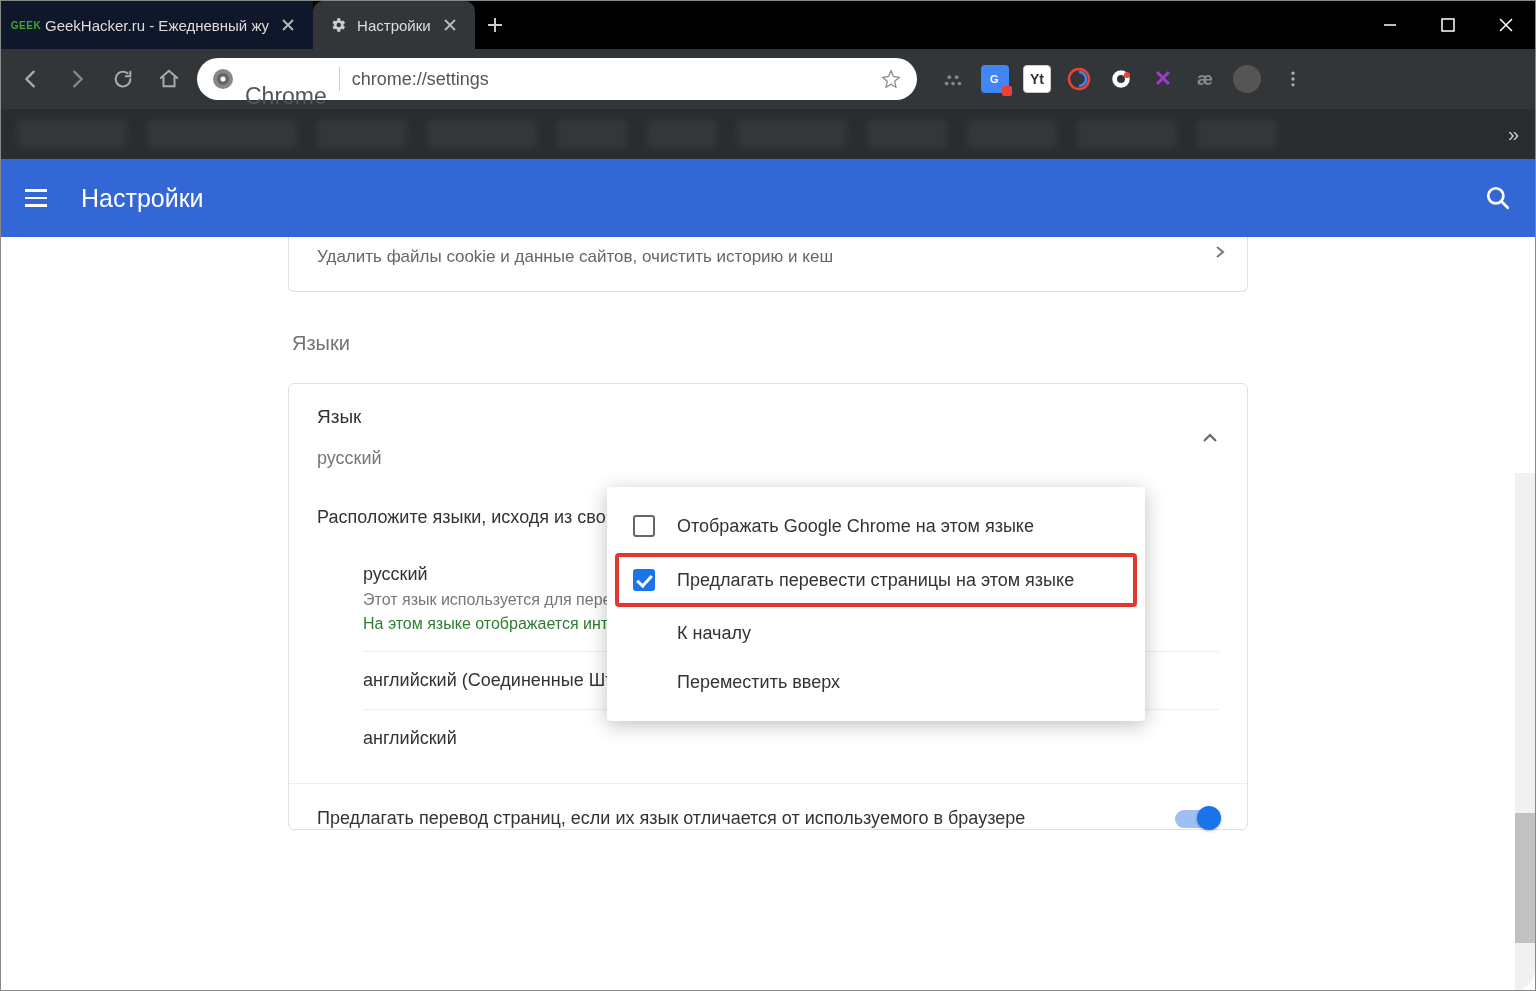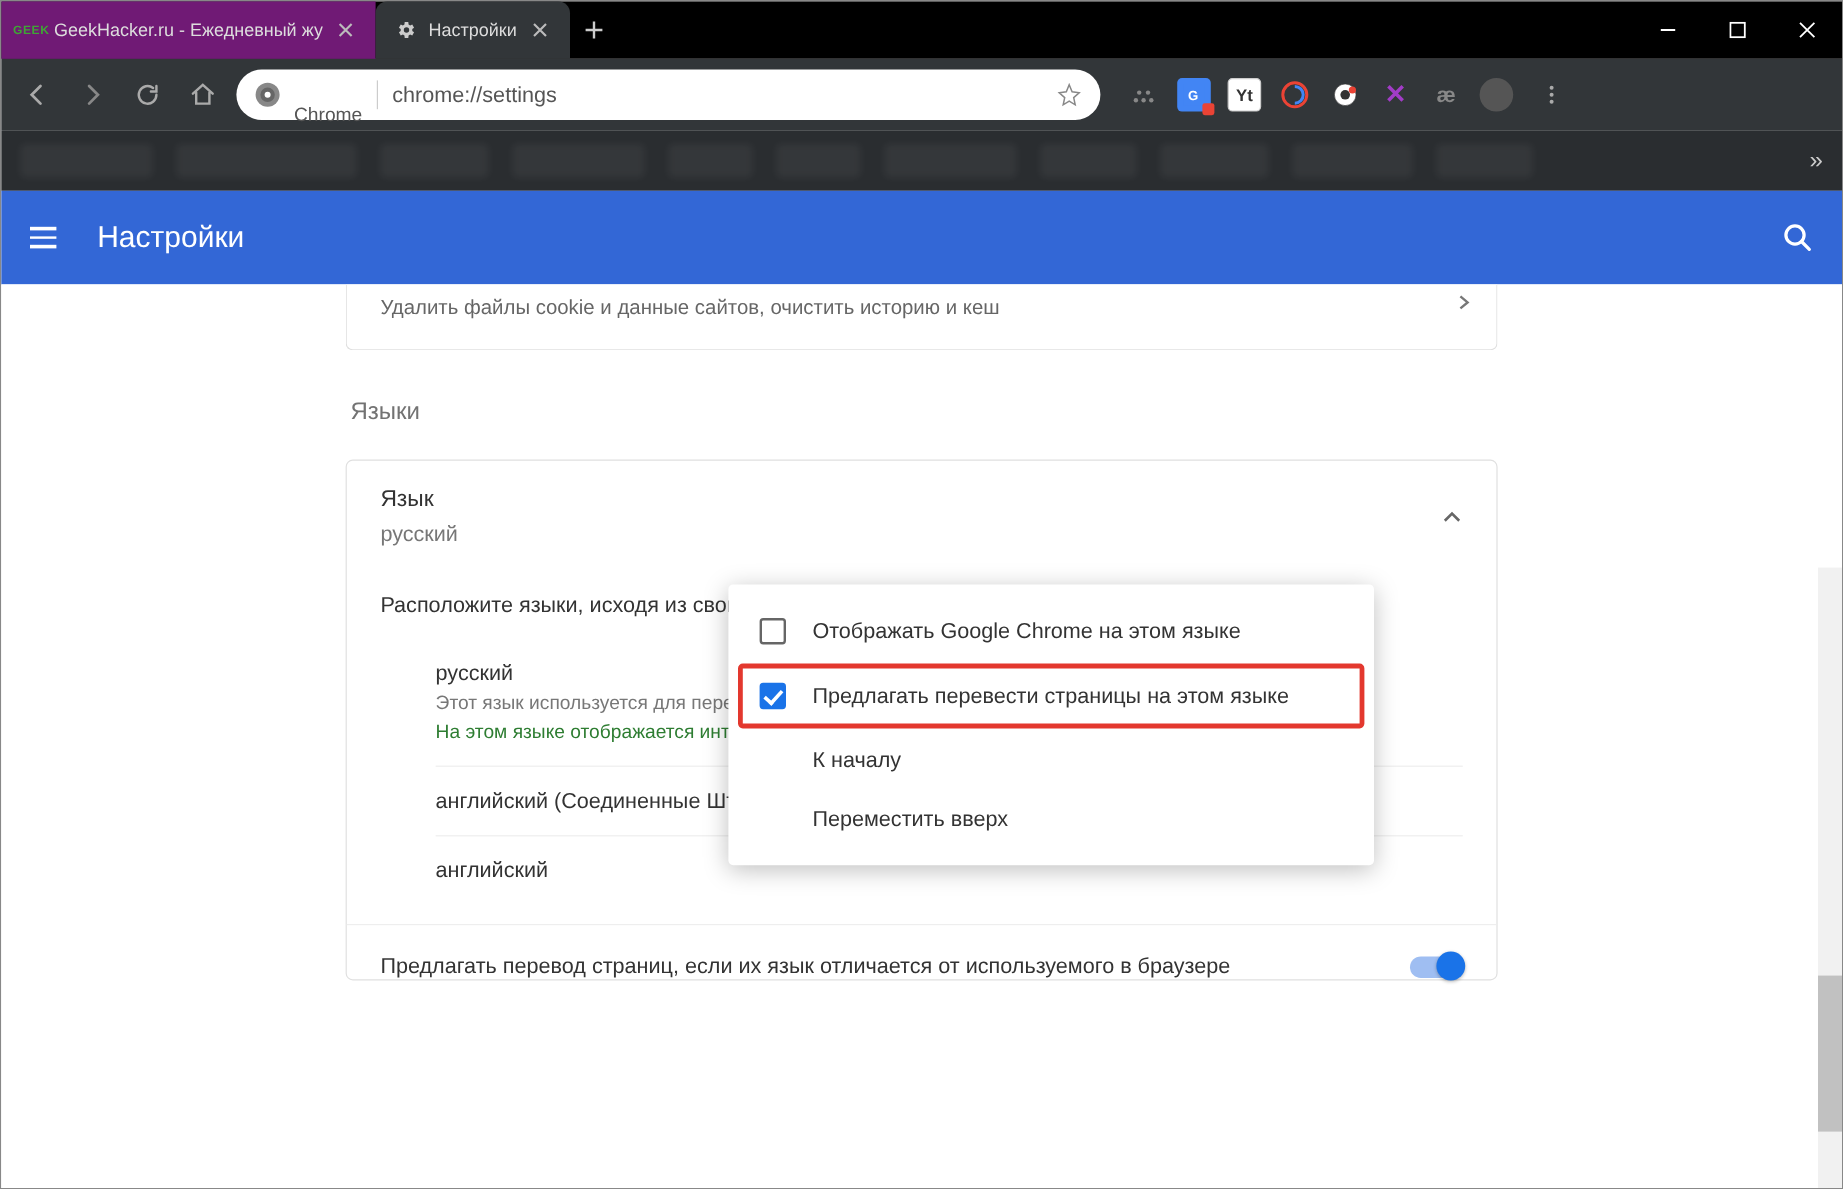--- a/index.html
+++ b/index.html
@@ -2,69 +2,69 @@
 <html><head>
 <meta charset="utf-8">
 <style>
 * { margin: 0; padding: 0; box-sizing: border-box; }
 body { font-family: "Segoe UI", Arial, sans-serif; background: #fff; width: 1536px; height: 991px; overflow: hidden; border: 1px solid #888; position: relative; }
 
 
 .titlebar { height: 48px; background: #000; display: flex; align-items: stretch; color: #fff; }
 .tabs-row { display: flex; align-items: stretch; flex: 1; }
 .tab { display: flex; align-items: center; gap: 10px; padding: 0 16px; height: 48px; max-width: 320px; font-size: 15px; color: #ddd; position: relative; }
-.tab.inactive { background: #701a75; }
+.tab.inactive { background: #0f172a; }
 .tab.active { background: #323639; border-top-left-radius: 10px; border-top-right-radius: 10px; }
 .tab .favicon { width: 18px; height: 18px; display: flex; align-items: center; justify-content: center; flex-shrink: 0; }
 .tab .title { white-space: nowrap; overflow: hidden; text-overflow: ellipsis; flex: 1; }
 .tab .close { width: 18px; height: 18px; display: flex; align-items: center; justify-content: center; color: #bbb; flex-shrink: 0; }
 .geek-ico { color: #3fa535; font-size: 10px; font-weight: bold; letter-spacing: 0.5px; }
 .gear-ico { color: #ccc; }
 .newtab { display: flex; align-items: center; justify-content: center; width: 40px; color: #ccc; font-size: 22px; }
 .win-controls { display: flex; margin-left: auto; }
 .win-btn { width: 58px; height: 48px; display: flex; align-items: center; justify-content: center; color: #fff; }
 
 
 .toolbar { height: 60px; background: #323639; display: flex; align-items: center; padding: 0 12px; gap: 10px; }
 .tool-icon { width: 36px; height: 36px; display: flex; align-items: center; justify-content: center; color: #aaa; border-radius: 50%; }
 .addressbar { flex: 0 1 720px; height: 42px; background: #fff; border-radius: 21px; display: flex; align-items: center; padding: 0 16px; gap: 12px; }
 .addr-chrome-ico { width: 20px; height: 20px; border-radius: 50%; background: #888; flex-shrink: 0; display: flex; align-items: center; justify-content: center; }
-.addr-label { color: #555; font-size: 16px; margin-top: 35px; }
+.addr-label { color: #555; font-size: 23px; margin-top: 35px; }
 .addr-sep { width: 1px; height: 24px; background: #ccc; }
 .addr-url { color: #555; font-size: 18px; flex: 1; }
 .addr-star { color: #888; margin-left: auto; }
 .ext-row { display: flex; gap: 14px; align-items: center; margin-left: 12px; }
 .ext { width: 28px; height: 28px; border-radius: 4px; display: flex; align-items: center; justify-content: center; font-size: 14px; font-weight: bold; }
 .menu-dots { color: #aaa; }
 
 
 .bookmarks { height: 50px; background: #2a2d30; display: flex; align-items: center; padding: 0 16px; gap: 20px; }
 .bm { height: 28px; background: rgba(255,255,255,0.05); border-radius: 4px; filter: blur(3px); }
 .bm-chevron { margin-left: auto; color: #ccc; font-size: 20px; filter: none; }
 
 
 .settings-header { height: 78px; background: #3367d6; display: flex; align-items: center; padding: 0 24px; color: #fff; }
 .hamburger { width: 36px; height: 36px; display: flex; flex-direction: column; justify-content: center; gap: 5px; margin-right: 20px; }
 .hamburger span { height: 2.5px; background: #fff; width: 22px; }
 .settings-title { font-size: 25px; font-weight: 400; }
 .search-ico { margin-left: auto; }
 
 
-.content { position: relative; height: calc(991px - 48px - 60px - 50px - 78px); background: #fff; overflow: hidden; }
+.content { position: relative; height: calc(991px - 48px - 60px - 50px - 78px); background: #fff; overflow: hidden; border-radius: 23px; }
 .content-inner { width: 960px; margin: 0 auto; padding-top: 0; }
 
 .card { background: #fff; border: 1px solid #e0e0e0; border-radius: 6px; margin: 0 0 40px 0; padding: 18px 28px 24px; }
 .card.partial { border-top: none; border-top-left-radius: 0; border-top-right-radius: 0; padding-top: 4px; position: relative; }
 .card.partial .chev-right { position: absolute; right: 20px; top: 8px; color: #777; }
 .card-sub { color: #666; font-size: 17px; margin-top: 6px; }
 
 .section-label { font-size: 20px; color: #737373; margin: 0 0 28px 4px; }
 
 .lang-head { display: flex; align-items: center; justify-content: space-between; padding: 4px 0 20px; }
-.lang-head-left { display: flex; flex-direction: column; gap: 7px; }
+.lang-head-left { display: flex; flex-direction: column; gap: 20px; }
 .lang-head-title { font-size: 19px; color: #333; }
 .lang-head-sub { font-size: 18px; color: #777; }
 
 .instruct { font-size: 18px; color: #333; margin: 18px 0 18px 0; }
 
 .lang-list { padding-left: 46px; }
 .lang-item { padding: 18px 0; border-bottom: 1px solid #eee; }
 .lang-item:last-child { border-bottom: none; }
 .lang-name { font-size: 18px; color: #333; }
 .lang-desc { font-size: 16px; color: #777; margin-top: 6px; }

